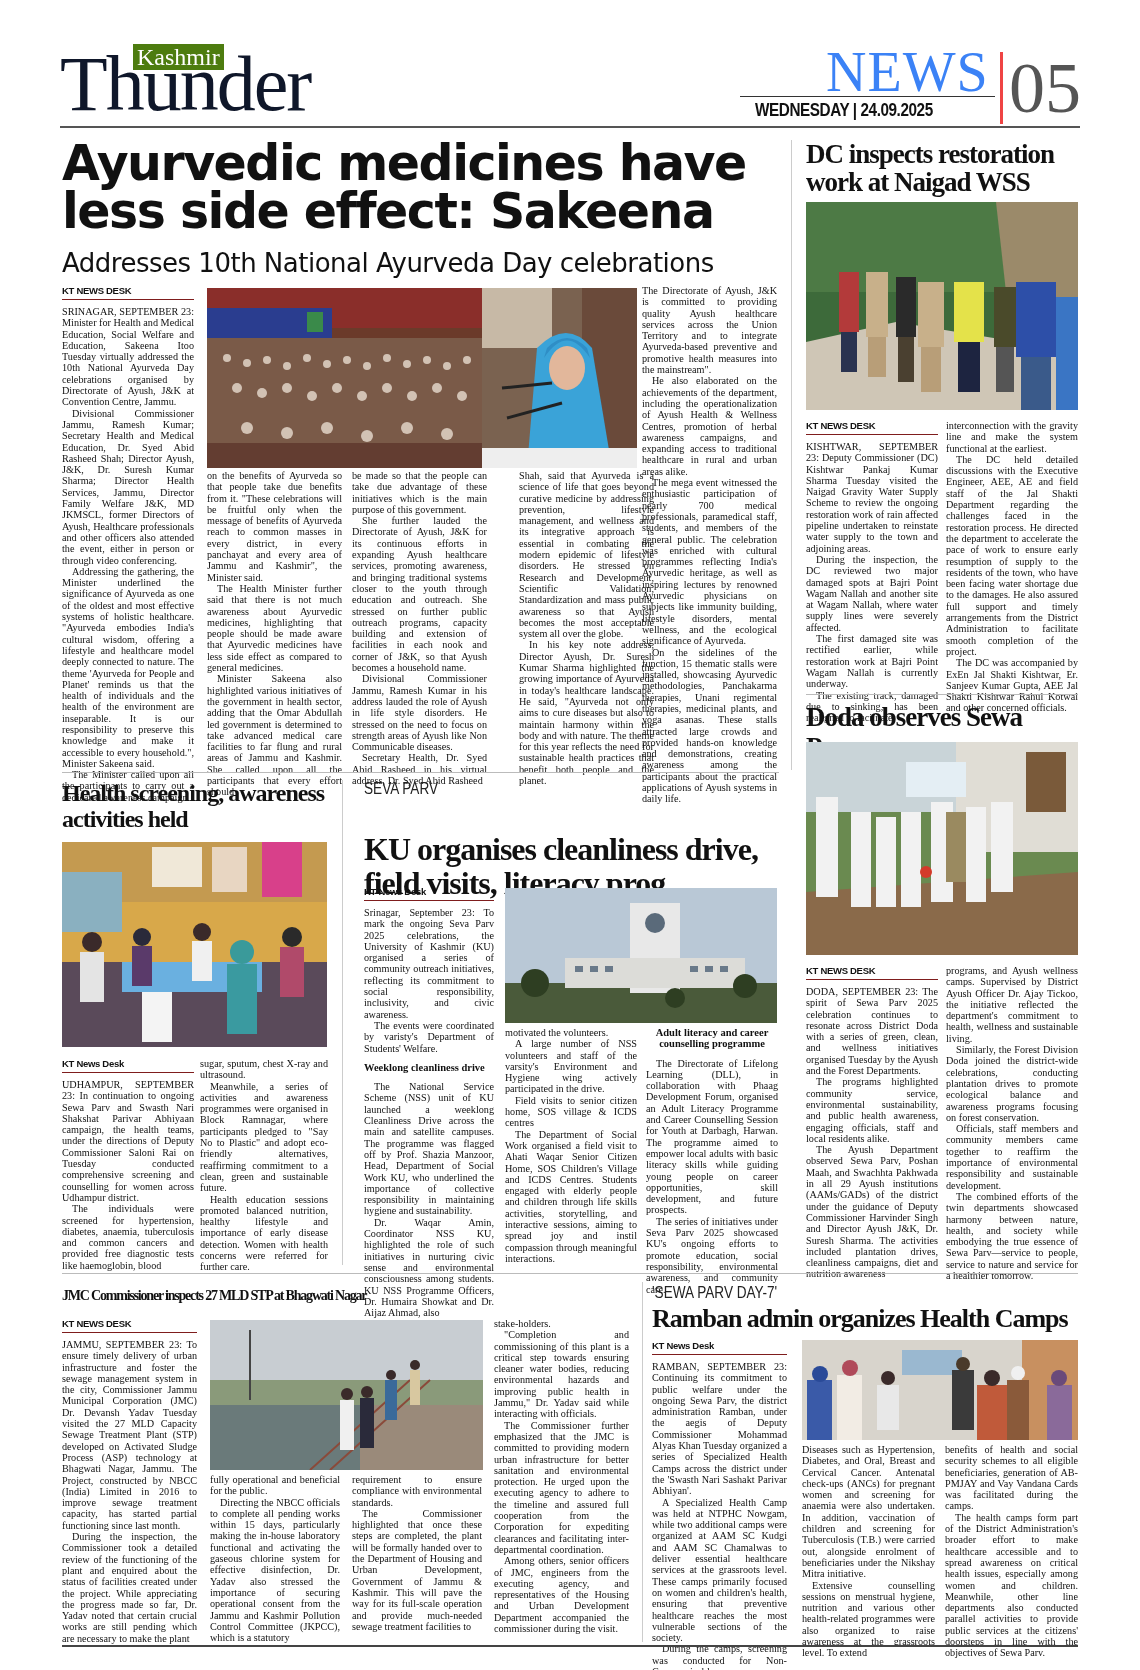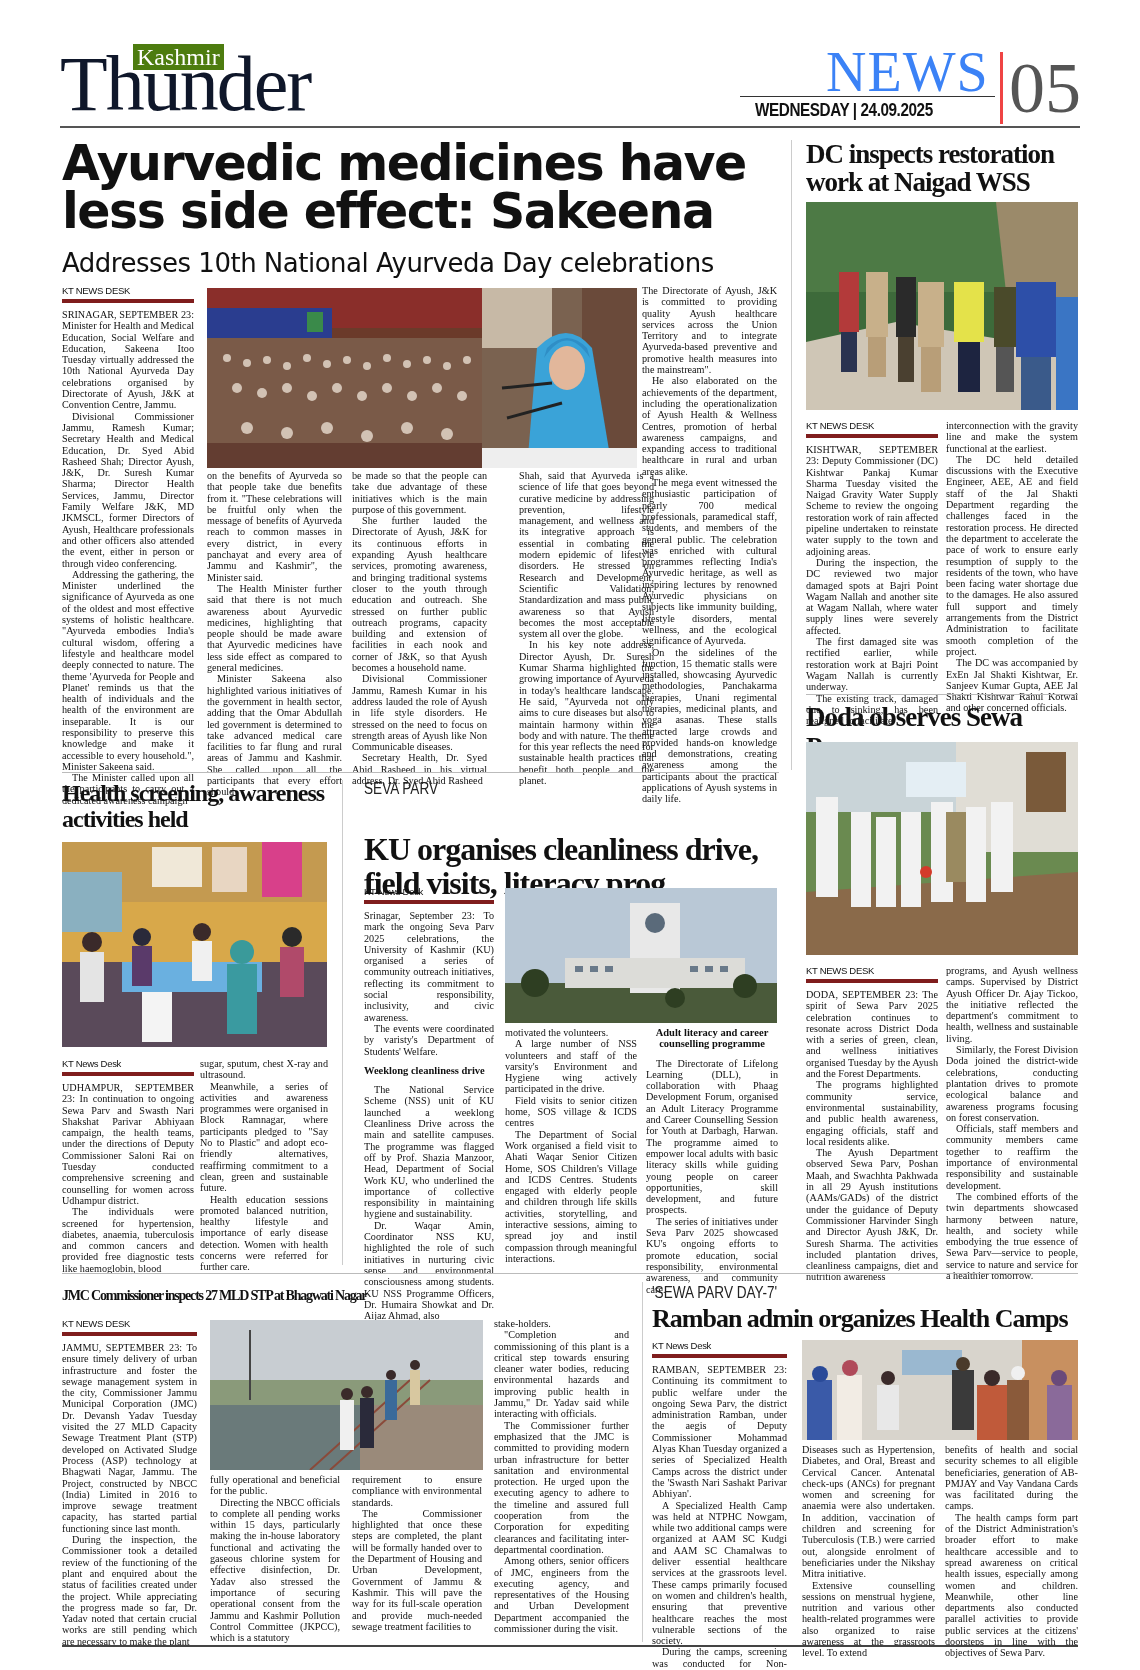--- a/index.html
+++ b/index.html
@@ -7,21 +7,21 @@
   body { position: relative; font-family: "DejaVu Serif", serif; color: #111; }
   .masthead-rule { position:absolute; left:60px; top:126px; width:1020px; height:2px; background:#555; }
   .logo-kashmir { position:absolute; left:133px; top:44px; background:#4d7c0f; color:#fff; font-family:"Liberation Serif", serif; font-size:24px; line-height:26px; padding:0 4px; }
   .logo-thunder { position:absolute; left:60px; top:45px; font-family:"Liberation Serif", serif; font-size:78px; line-height:78px; letter-spacing:-2px; color:#0f172a; }
   .news-word { position:absolute; left:826px; top:44px; font-family:"Liberation Serif", serif; font-size:56px; line-height:56px; color:#3b82f6; letter-spacing:1px; }
   .news-rule { position:absolute; left:740px; top:96px; width:255px; height:1px; background:#333; }
   .news-date { position:absolute; left:755px; top:100px; font-family:"Liberation Sans", sans-serif; font-weight:bold; font-size:18px; line-height:20px; letter-spacing:-0.5px; transform:scaleX(0.85); transform-origin:left; }
   .page-num { position:absolute; left:1000px; top:52px; font-family:"Liberation Serif", serif; font-size:72px; line-height:72px; color:#555; border-left:3px solid #ef4444; padding-left:6px; }
   .main-head { position:absolute; left:62px; top:140px; width:700px; font-family:"DejaVu Sans", sans-serif; font-weight:bold; font-size:49px; line-height:48px; letter-spacing:-1.5px; }
   .main-sub { position:absolute; left:62px; top:248px; font-family:"DejaVu Sans", sans-serif; font-size:26px; line-height:30px; letter-spacing:-0.5px; }
-  .byline { font-family:"Liberation Sans", sans-serif; font-weight:normal; font-size:9.5px; line-height:12px; border-bottom:4px solid #7f1d1d; padding-bottom:2px; letter-spacing:-0.3px; }
+  .byline { font-family:"Liberation Sans", sans-serif; font-weight:bold; font-size:9.5px; line-height:12px; border-bottom:1px solid #7f1d1d; padding-bottom:2px; letter-spacing:-0.3px; }
   .col { position:absolute; font-family:"Liberation Serif", serif; font-size:10.2px; line-height:11.3px; text-align:justify; color:#111; }
   .col p { text-indent:10px; }
   .col p.first { text-indent:0; }
   .col .sub { font-weight:bold; font-size:10.5px; margin:8px 0 8px 0; text-indent:0; }
   .hl { position:absolute; font-family:"Liberation Serif", serif; font-weight:bold; letter-spacing:-1px; color:#111; transform-origin:left top; }
   .kicker { position:absolute; font-family:"Liberation Sans", sans-serif; font-size:16px; line-height:18px; color:#222; transform:scaleX(0.85); transform-origin:left; }
   .photo { position:absolute; overflow:hidden; }
   .vrule { position:absolute; width:1px; background:#ccc; }
   .hrule { position:absolute; height:2px; background:#444; }
   .hrule-thin { position:absolute; height:1px; background:#bbb; }

